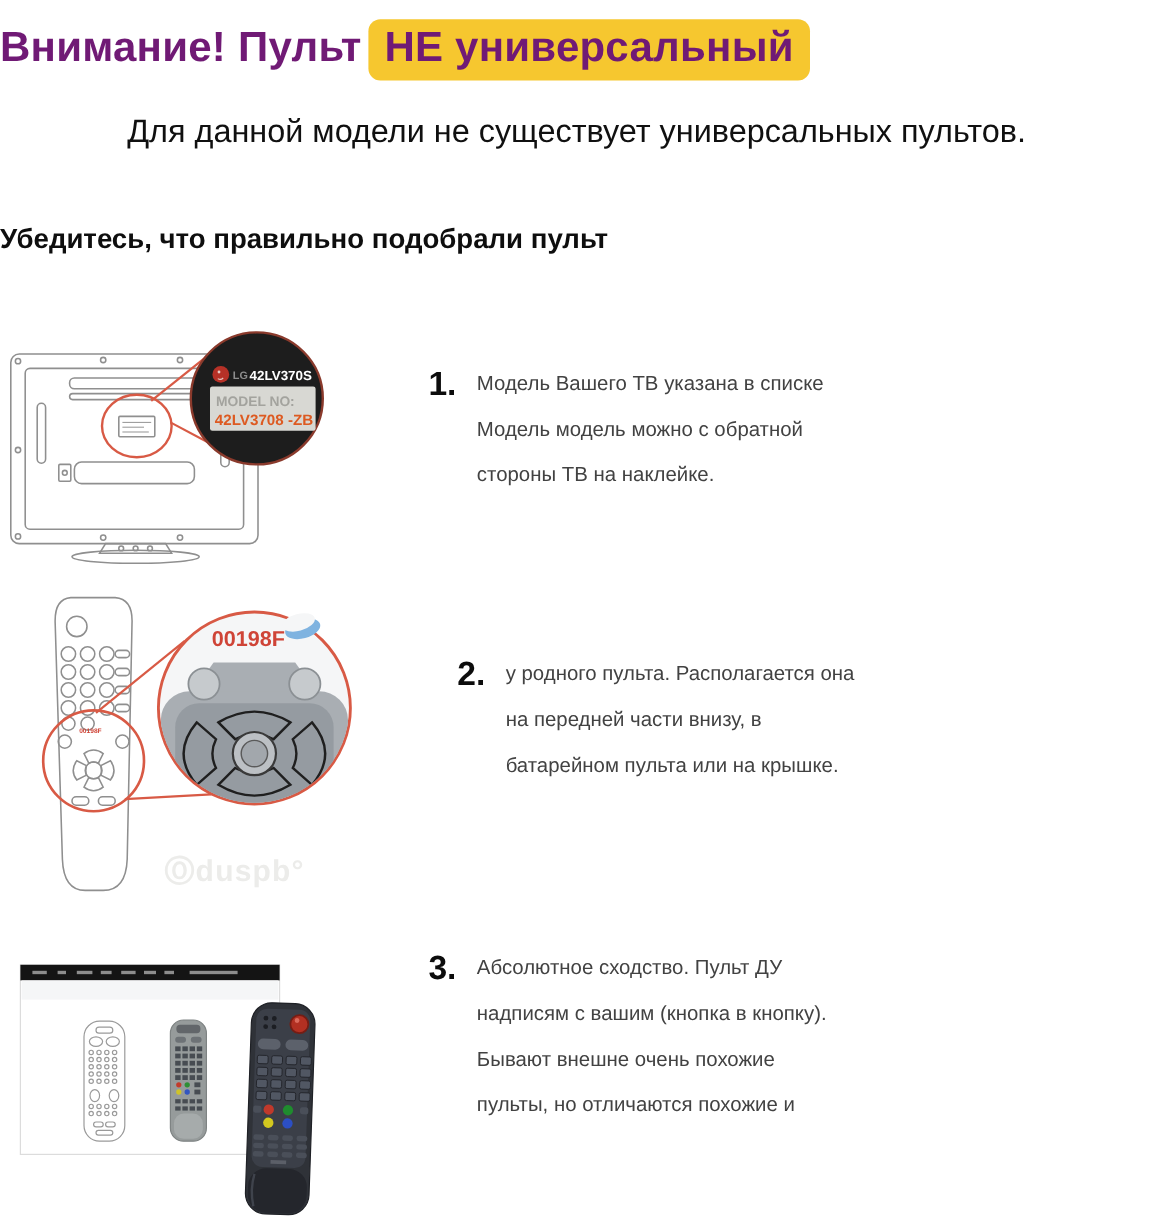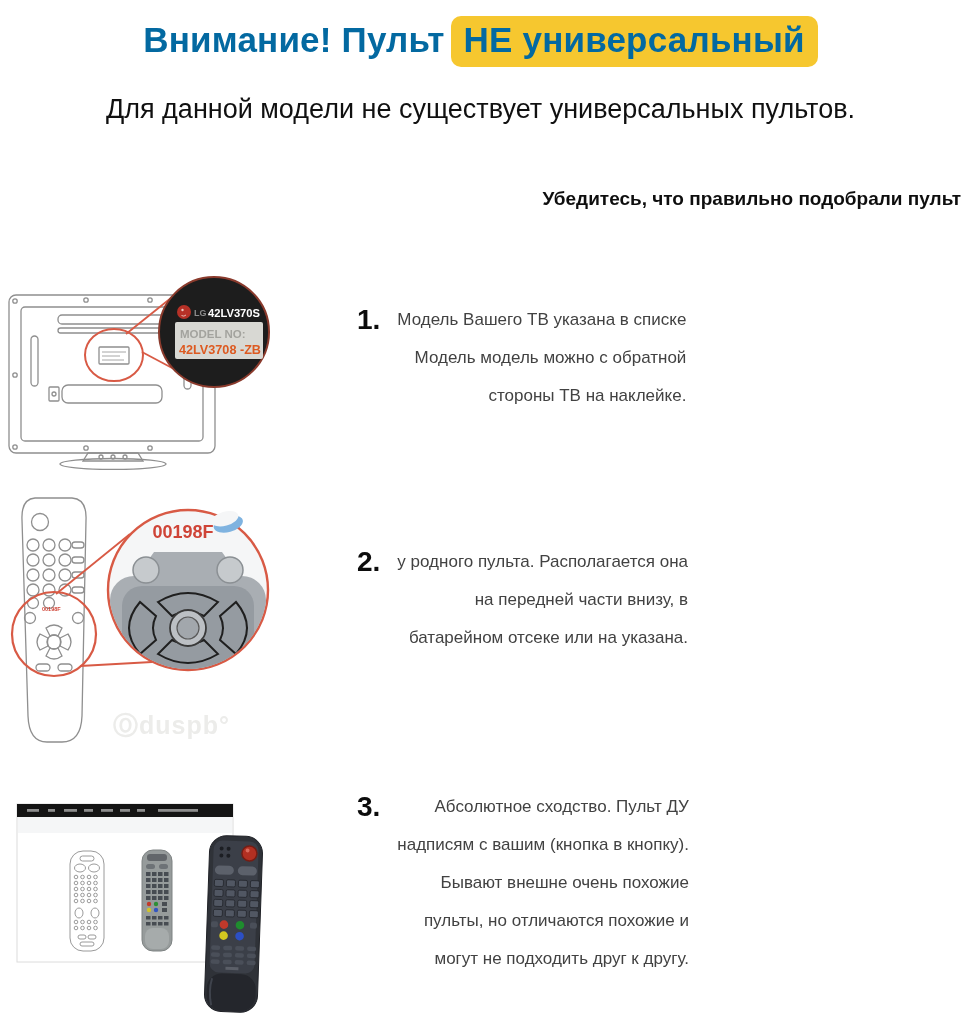--- a/index.html
+++ b/index.html
@@ -1,30 +1,30 @@
 <!DOCTYPE html>
 <html style="--highlight-bg: #F6C72F; --accent-red: #D85A45; --label-orange: #DD5A21; --code-red: #CF4437; --crescent-blue: #7FB3E0; --navbar-black: #141414;"><head>
 <meta charset="utf-8">
 <style>
   html,body { margin:0; padding:0; background:#fff; }
   body { font-family:"Liberation Sans", sans-serif; }
   .page { position:relative; width:961px; height:1026px; margin:0 auto; background:#fff; overflow:hidden; }
 
-  h1.title { text-align:center; font-size:35px; font-weight:800; color:#0369a1;
+  h1.title { font-size:35px; font-weight:800; color:#701a75;
              margin:14px 0 0 0; line-height:52px; letter-spacing:0.2px; }
   .hl { background:var(--highlight-bg,#F6C72F); border-radius:10px; padding:4px 13px 8px 13px; margin-left:6px; }
 
   .subtitle { text-align:center; font-size:27px; font-weight:500; color:#101010;
               margin:28px 0 18px 0; line-height:31px; }
-  .heading2 { text-align:right; font-size:19px; font-weight:800; color:#0e0e0e;
+  .heading2 { text-align:left; font-size:23px; font-weight:800; color:#0e0e0e;
               margin:57px 0 0 0; line-height:34px; }
 
-  .row { display:flex; align-items:flex-start;text-align:right; }
+  .row { display:flex; align-items:flex-start; }
   .row1 { margin-top:39px; }
-  .row2 { margin-top:18px; }
+  .row2 { margin-top:18px;margin-left:24px; }
   .row3 { margin-top:20px; }
   .fig { width:345px; flex:0 0 345px; }
   .fig svg { display:block; }
 
   .txt { display:flex; gap:17px; margin-left:12px; }
   .txt1 { padding-top:46px; }
   .txt2 { padding-top:55px; }
   .txt3 { padding-top:10px; }
   .num { font-size:28px; font-weight:800; color:#0c0c0c; line-height:38px; }
   .body-text { font-size:17px; color:#424242; }
@@ -175,21 +175,21 @@
           <text x="183" y="50" text-anchor="middle" font-size="18" font-weight="600" class="code-text">00198F</text>
         </g>
         <text x="113" y="246" font-size="25" font-weight="600" fill="#ececea" letter-spacing="1">Ⓞduspb°</text>
       </svg>
     </div>
     <div class="txt txt2">
       <span class="num">2.</span>
       <div class="body-text">
         <div class="line">у родного пульта. Располагается она</div>
         <div class="line">на передней части внизу, в</div>
-        <div class="line">батарейном отсеке или на указана.</div>
+        <div class="line">батарейном пульта или на крышке.</div>
       </div>
     </div>
   </div>
 
   <div class="row row3">
     <div class="fig">
       <svg width="345" height="246" viewBox="0 0 345 246">
 
         <rect x="17" y="26" width="216" height="158" fill="#ffffff" stroke="#dcdcdc"></rect>
         <g>
@@ -350,18 +350,17 @@
         </g>
       </svg>
     </div>
     <div class="txt txt3">
       <span class="num">3.</span>
       <div class="body-text">
         <div class="line">Абсолютное сходство. Пульт ДУ</div>
         <div class="line">надписям с вашим (кнопка в кнопку).</div>
         <div class="line">Бывают внешне очень похожие</div>
         <div class="line">пульты, но отличаются похожие и</div>
-        <div class="line">могут не подходить друг к другу.</div>
       </div>
     </div>
   </div>
 
 </div>
 
 </body></html>

